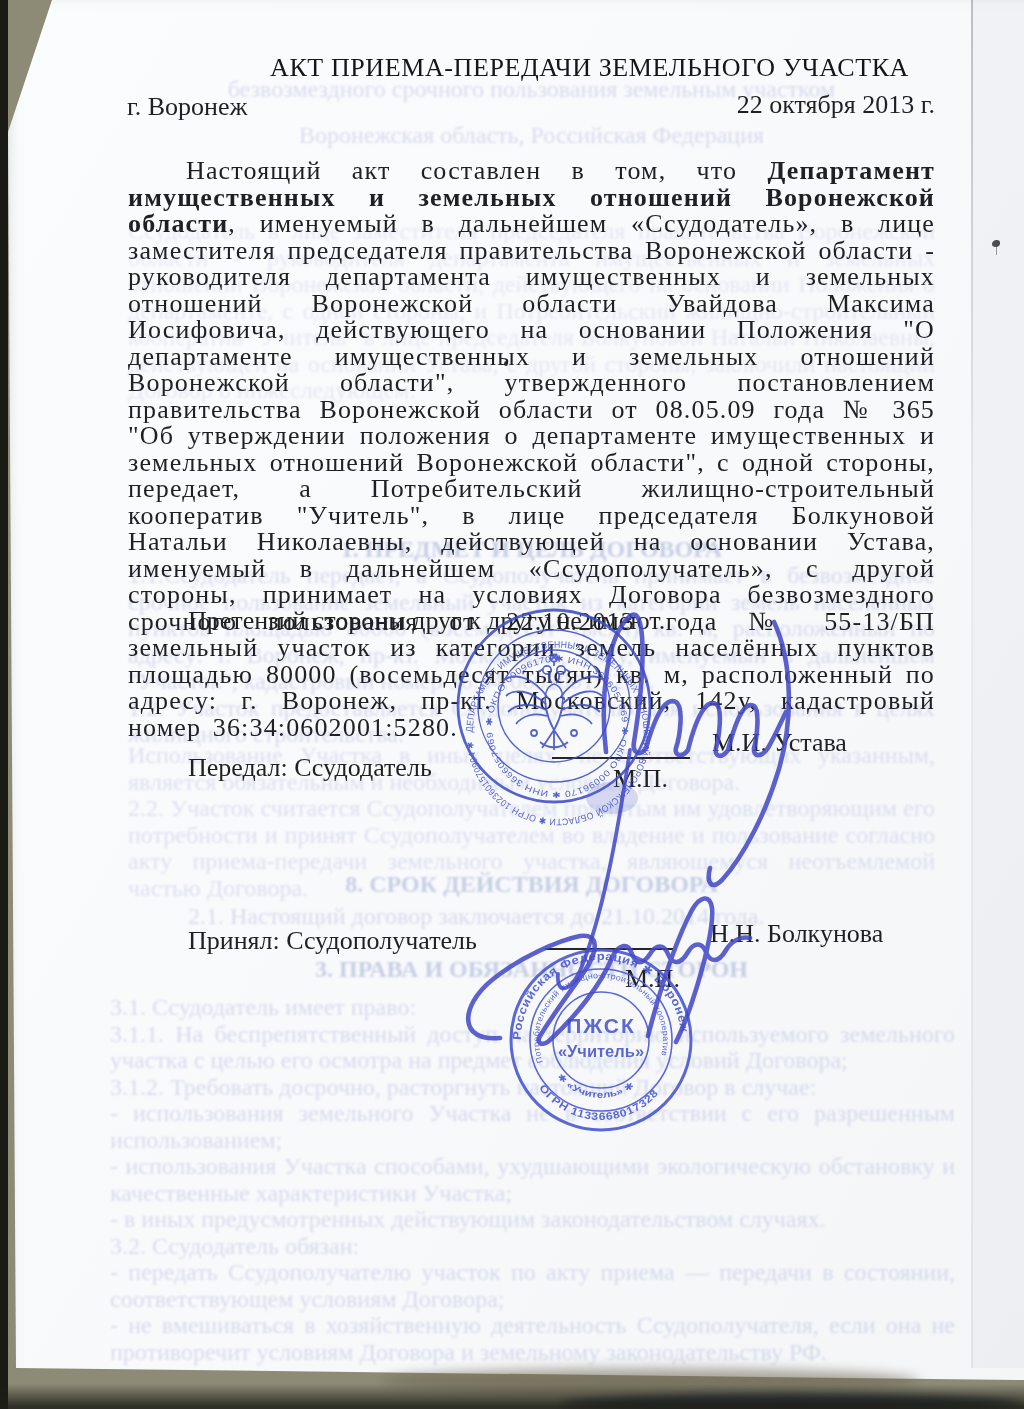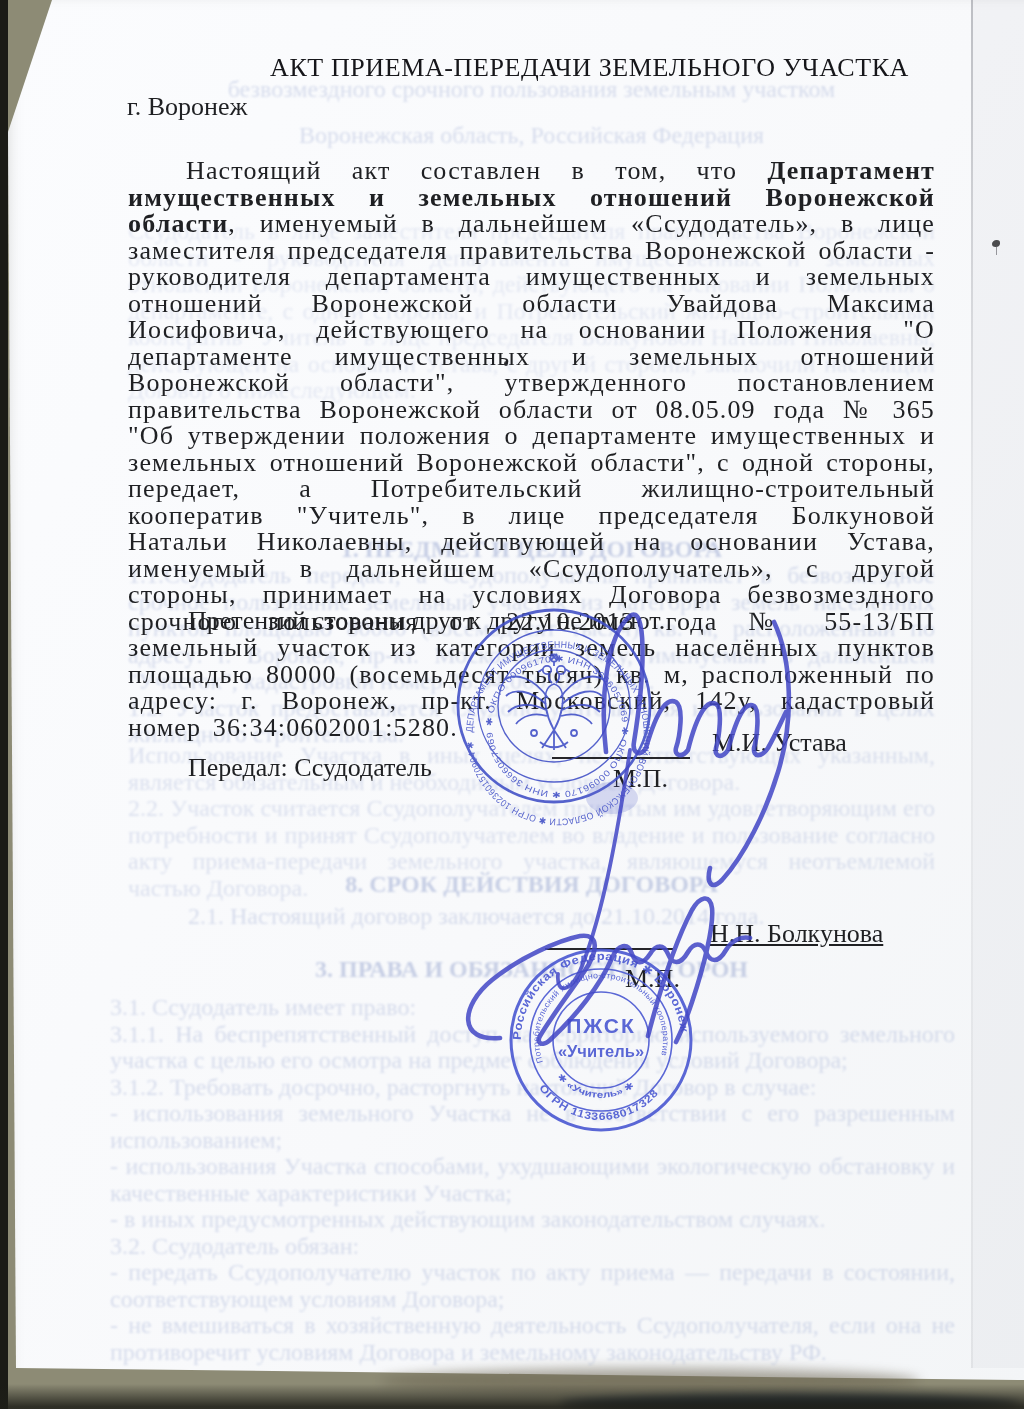--- a/index.html
+++ b/index.html
@@ -28,21 +28,21 @@
   .title{left:128px;top:55px;width:807px;padding-left:58px;text-align:center;letter-spacing:.6px;color:#16161a;}
   .city{left:127px;top:94px;}
   .date{left:128px;top:92px;width:807px;text-align:right;}
   .body-par{left:128px;top:158px;width:807px;text-align:justify;text-indent:58px;
             letter-spacing:1.15px;word-spacing:4px;}
   .claims{left:188px;top:608px;}
   .sig-label1{left:188px;top:755px;}
   .sig-name1{left:712px;top:730px;}
   .mp1{left:613px;top:766px;}
   .sig-label2{left:188px;top:928px;}
-  .sig-name2{left:710px;top:921px;text-decoration:underline;}
+  .sig-name2{left:710px;top:921px;}
   .mp2{left:625px;top:966px;}
   .uline{position:absolute;height:2px;background:#26262a;}
   .uline1{left:552px;top:757px;width:138px;}
   .uline2{left:545px;top:948px;width:128px;}
   
   .bleed{position:absolute;color:#7e90c4;font-size:24px;line-height:26.5px;
          filter:blur(1px);opacity:.28;white-space:pre-line;}
   .bleed.head{font-weight:bold;opacity:.4;filter:blur(.8px);}
   .bt-subtitle{left:128px;top:76px;width:807px;text-align:center;}
   .bt-location{left:128px;top:122px;width:807px;text-align:center;}
@@ -88,30 +88,32 @@
 3.1.2. Требовать досрочно, расторгнуть настоящий Договор в случае:
 - использования земельного Участка не в соответствии с его разрешенным использованием;
 - использования Участка способами, ухудшающими экологическую обстановку и качественные характеристики Участка;
 - в иных предусмотренных действующим законодательством случаях.
 3.2. Ссудодатель обязан:
 - передать Ссудополучателю участок по акту приема — передачи в состоянии, соответствующем условиям Договора;
 - не вмешиваться в хозяйственную деятельность Ссудополучателя, если она не противоречит условиям Договора и земельному законодательству РФ.</div>
 
   <div class="ink title">АКТ ПРИЕМА-ПЕРЕДАЧИ ЗЕМЕЛЬНОГО УЧАСТКА</div>
   <div class="ink city">г. Воронеж</div>
+  <div class="ink date">22 октября 2013 г.</div>
 
   <div class="ink body-par"><span>Настоящий акт составлен в том, что </span><b>Департамент имущественных и земельных отношений Воронежской области</b><span>, именуемый в дальнейшем «Ссудодатель», в лице заместителя председателя правительства Воронежской области - руководителя департамента имущественных и земельных отношений Воронежской области Увайдова Максима Иосифовича, действующего на основании Положения "О департаменте имущественных и земельных отношений Воронежской области", утвержденного постановлением правительства Воронежской области от 08.05.09 года № 365 "Об утверждении положения о департаменте имущественных и земельных отношений Воронежской области", с одной стороны, передает, а Потребительский жилищно-строительный кооператив "Учитель", в лице председателя Болкуновой Натальи Николаевны, действующей на основании Устава, именуемый в дальнейшем «Ссудополучатель», с другой стороны, принимает на условиях Договора безвозмездного срочного пользования от 22.10.2013 года № 55-13/БП земельный участок из категории земель населённых пунктов площадью 80000 (восемьдесят тысяч) кв. м, расположенный по адресу: г. Воронеж, пр-кт. Московский, 142у, кадастровый номер 36:34:0602001:5280.</span></div>
 
   <div class="ink claims">Претензий стороны друг к другу не имеют.</div>
 
   <div class="ink sig-label1">Передал: Ссудодатель</div>
   <div class="uline uline1"></div>
   <div class="ink sig-name1">М.И. Устава</div>
   <div class="ink mp1">М.П.</div>
 
+  <div class="ink sig-label2">Принял: Ссудополучатель</div>
   <div class="uline uline2"></div>
   <div class="ink sig-name2">Н.Н. Болкунова</div>
   <div class="ink mp2">М.П.</div>
 
   <svg class="overlay" width="1024" height="1409" viewBox="0 0 1024 1409">
     <defs>
       <path id="s1outer" d="M 468.5,706 A 85.5,85.5 0 1 1 468.4,706.3" fill="none"></path>
       <path id="s1inner" d="M 489,706 A 65,65 0 1 1 488.9,706.3" fill="none"></path>
       <path id="s2top" d="M 521,1040 A 80,80 0 1 1 681,1040" fill="none"></path>
       <path id="s2mid" d="M 543,1062 A 62,62 0 1 1 659,1062" fill="none"></path>

